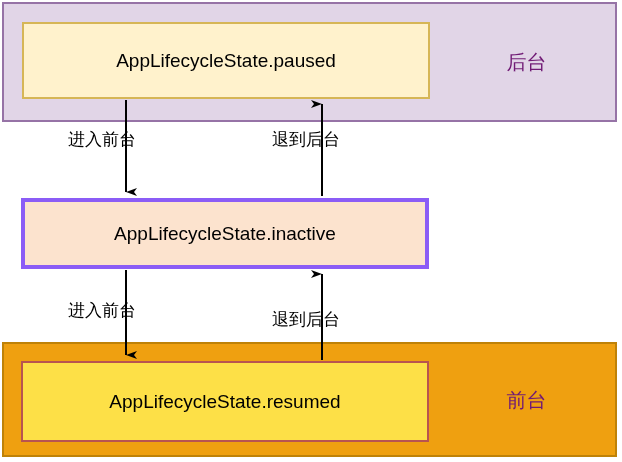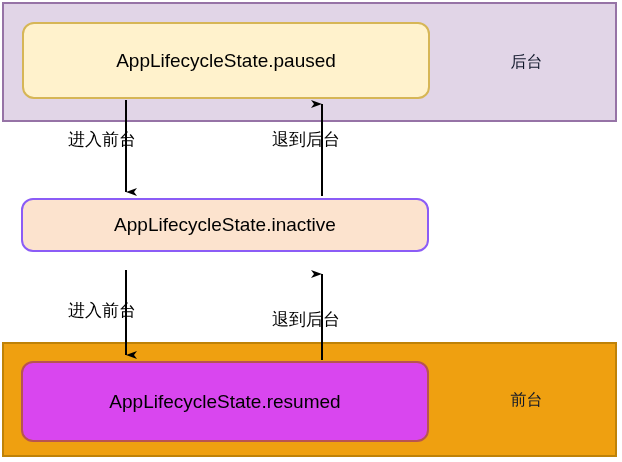--- a/index.html
+++ b/index.html
@@ -40,22 +40,22 @@
   #zone-foreground {
     left: 2px;
     top: 342px;
     width: 615px;
     height: 115px;
     background: #EFA010;
     border: 2px solid #BF8208;
   }
   .zone-label {
     position: absolute;
-    font-size: 16px;
-    color: #0f172a;
+    font-size: 20px;
+    color: #701a75;
     line-height: 1;
     white-space: nowrap;
   }
   #zone-background-label {
     left: 430px;
     top: 0px;
     width: 185px;
     height: 116px;
     display: flex;
     align-items: center;
@@ -69,50 +69,50 @@
     display: flex;
     align-items: center;
     justify-content: center;
     font-family: Liberation Serif, serif;
   }
 
   
   .state-node {
     position: absolute;
     box-sizing: border-box;
-    border-radius: 12px;
+    border-radius: 0;
     display: flex;
     align-items: center;
     justify-content: center;
     font-size: 19px;
     color: #000000;
     white-space: nowrap;
   }
   #state-paused {
     left: 22px;
     top: 22px;
     width: 408px;
     height: 77px;
     background: #FFF2CC;
     border: 2px solid #D6B656;
   }
   #state-inactive {
     left: 21px;
     top: 198px;
     width: 408px;
-    height: 54px;
+    height: 71px;
     background: #FCE3CE;
-    border: 2px solid #8b5cf6;
+    border: 4px solid #8b5cf6;
   }
   #state-resumed {
     left: 21px;
     top: 361px;
     width: 408px;
     height: 81px;
-    background: #d946ef;
+    background: #fde047;
     border: 2px solid #B85450;
   }
 
   
   #arrow-layer {
     position: absolute;
     left: 0;
     top: 0;
     width: 622px;
     height: 462px;

